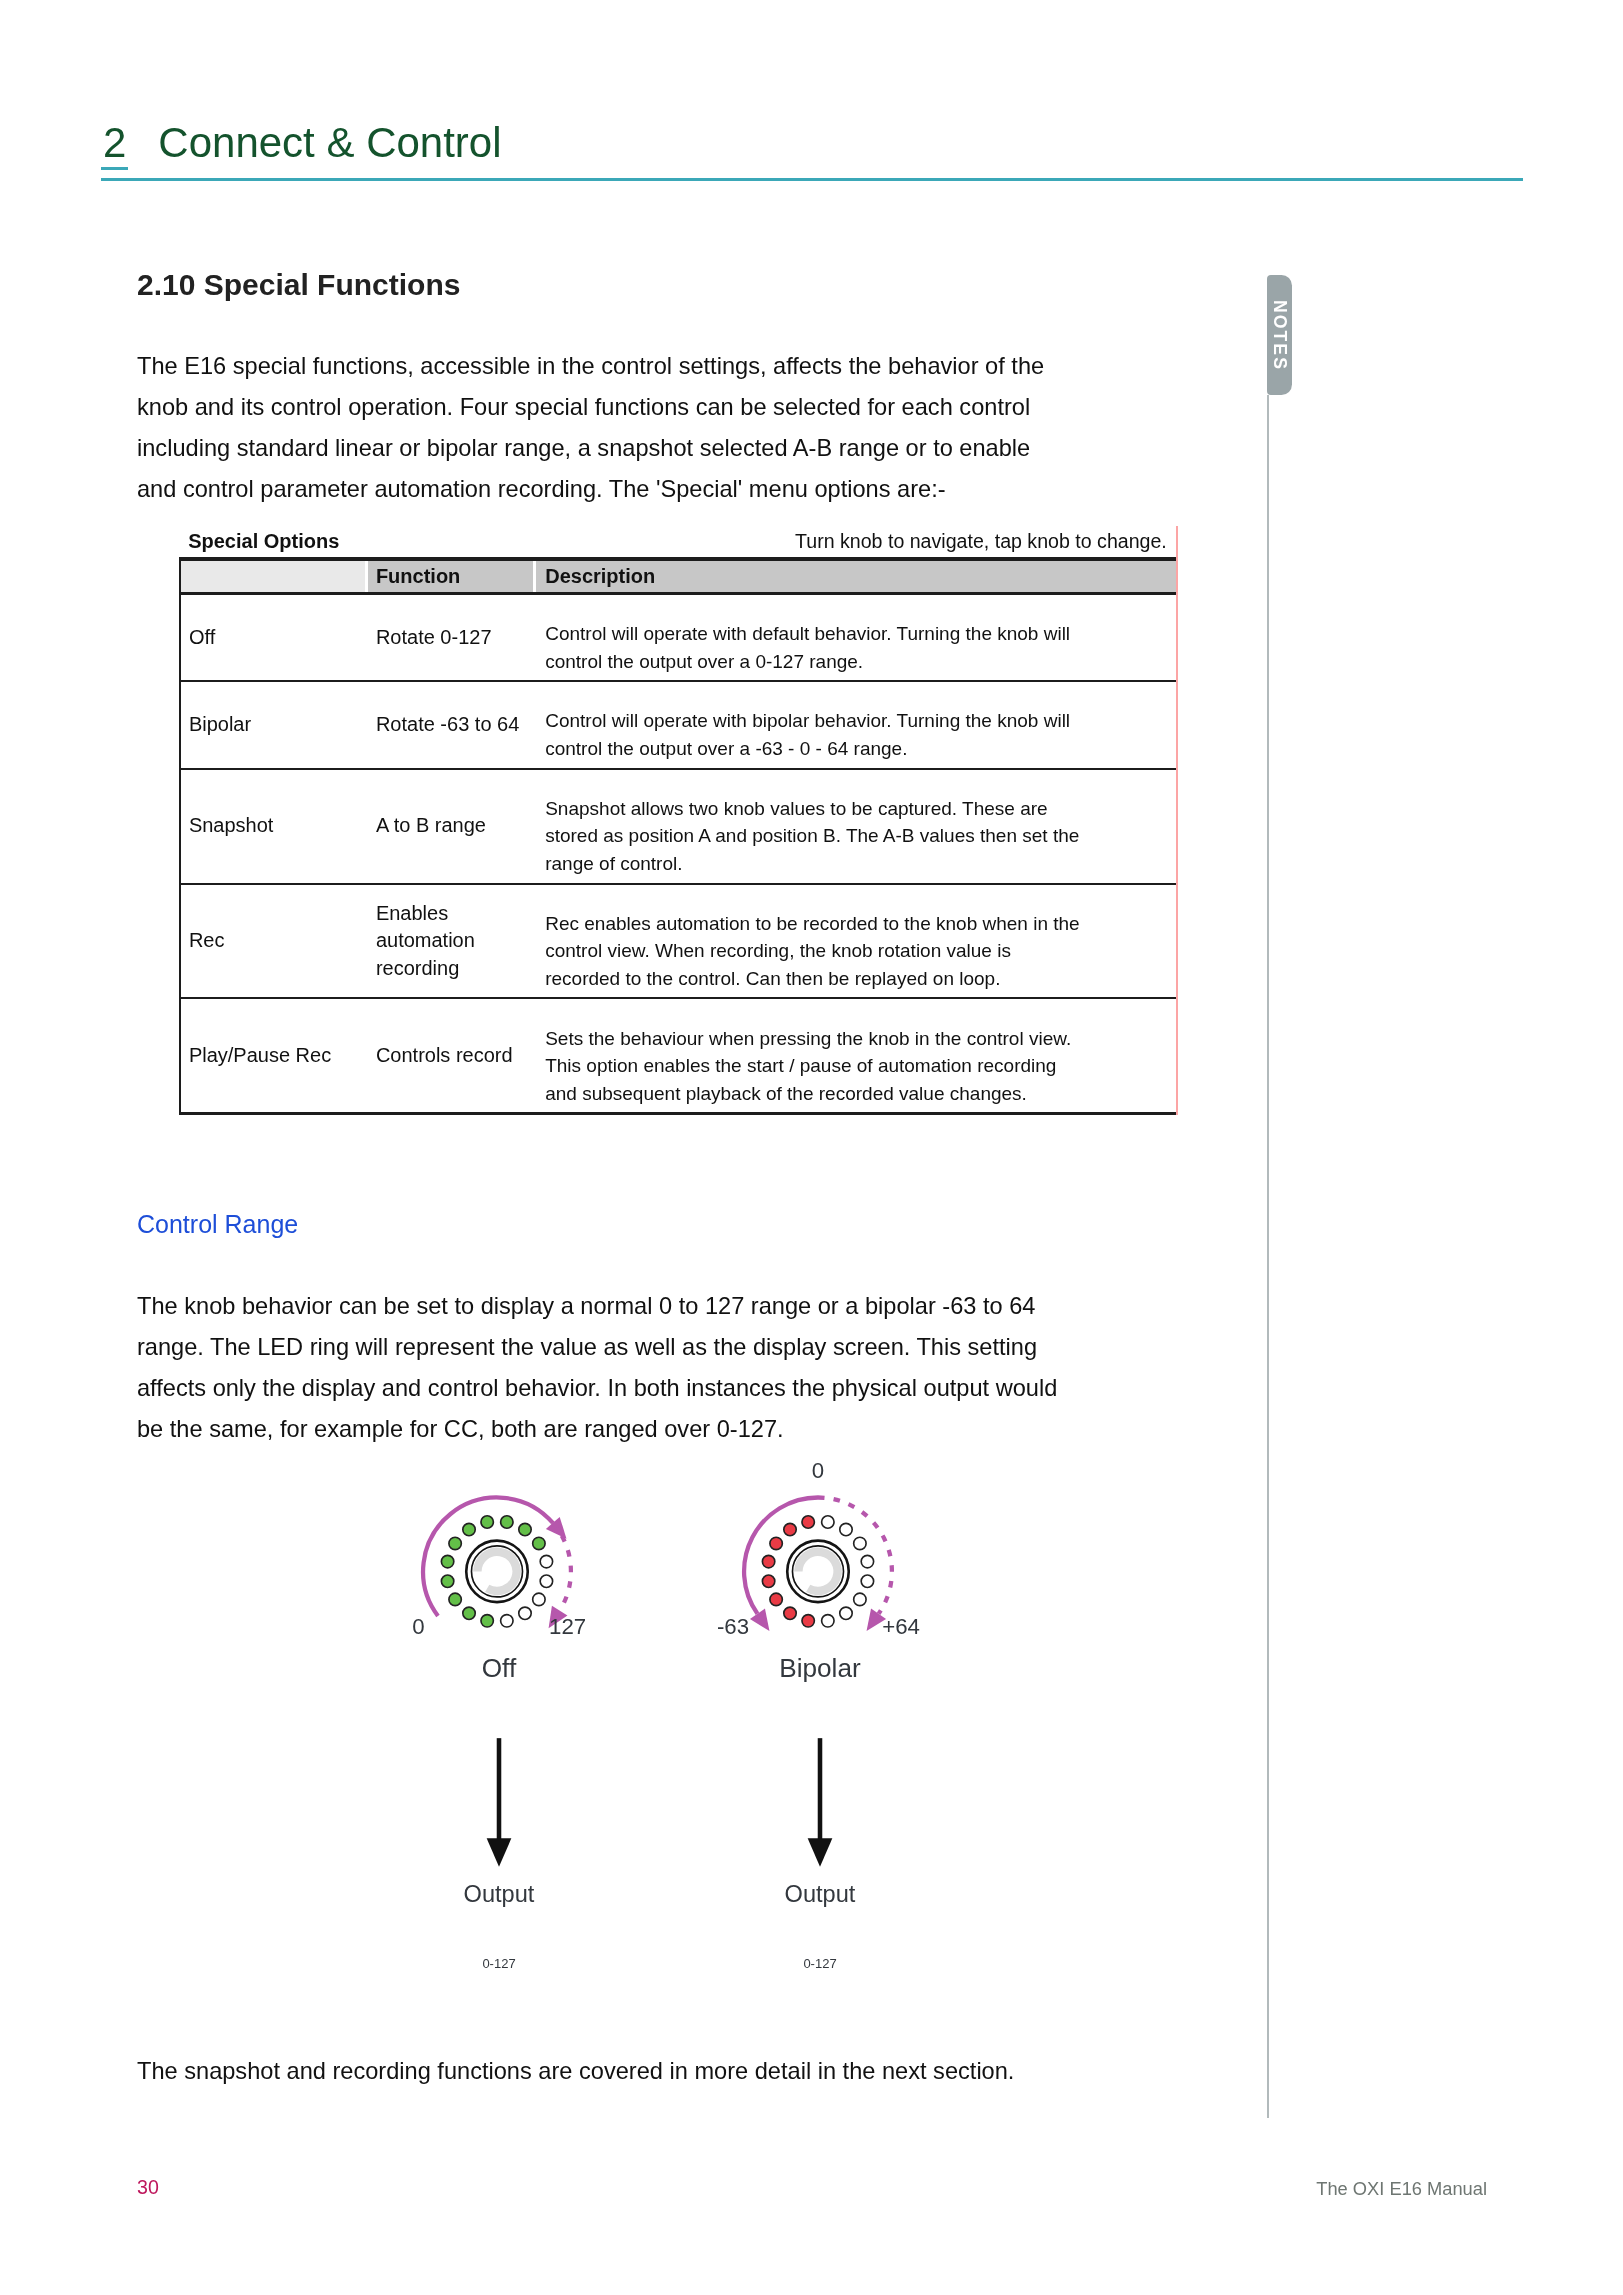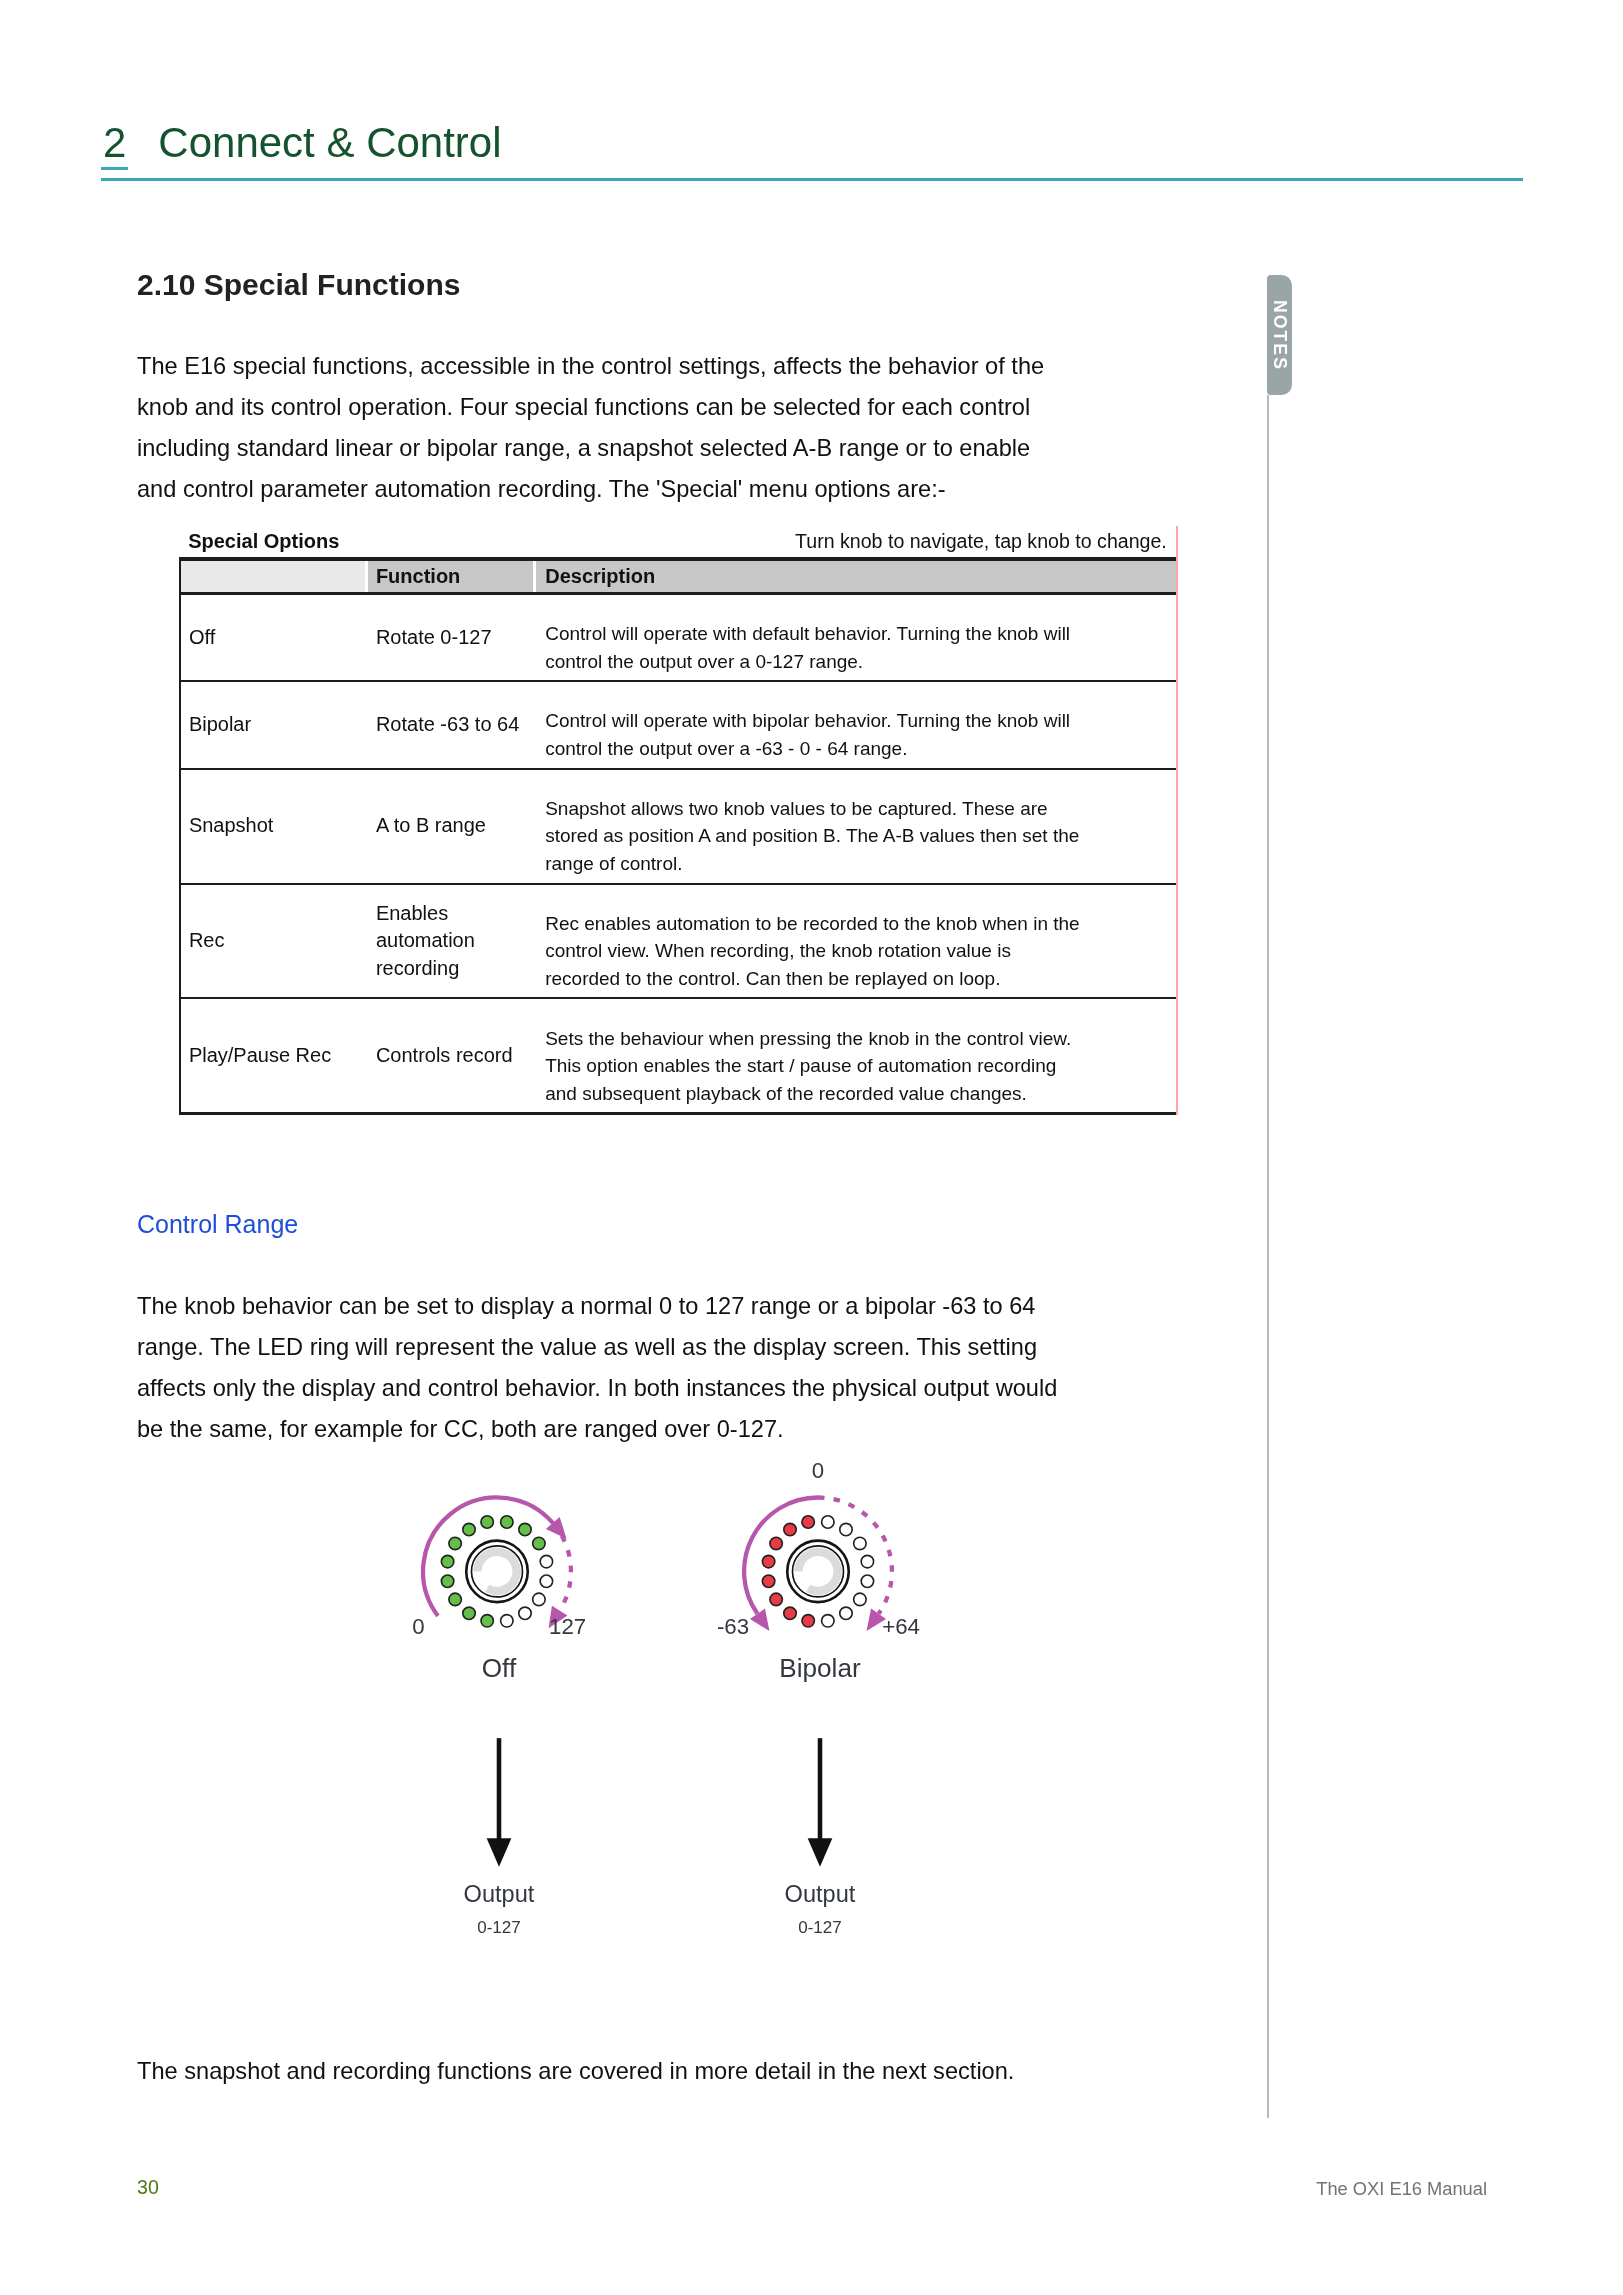--- a/index.html
+++ b/index.html
@@ -45,24 +45,24 @@
   .tc.c3{font-size:19px;padding-left:9.2px;padding-right:6.5px;margin-top:20px;}
 
   
   .knob-svg{position:absolute;overflow:visible;}
   .kl{fill:#33383E;text-anchor:middle;dominant-baseline:central;font-size:34px;
       font-family:"Liberation Sans","DejaVu Sans",sans-serif;}
   .kl.big{font-size:40px;}
   .out-arrow{position:absolute;}
   .center-label{position:absolute;transform:translateX(-50%);color:#33383E;white-space:nowrap;}
   .out-label{font-size:23.6px;}
-  .out-range{font-size:17px;}
-
-  
-  .footer-left{position:absolute;left:137px;top:2176px;font-size:19.6px;color:#4d7c0f;}
+  .out-range{font-size:13px;margin-top:38px;}
+
+  
+  .footer-left{position:absolute;left:137px;top:2176px;font-size:19.6px;color:#be185d;}
   .footer-right{position:absolute;right:136px;top:2178px;font-size:18.3px;color:#6E7672;}
 </style>
 </head>
 <body>
 
 <div class="page">
 
   <div class="chapter-heading">
     <span class="chapter-number">2</span><span>Connect &amp; Control</span>
   </div>

